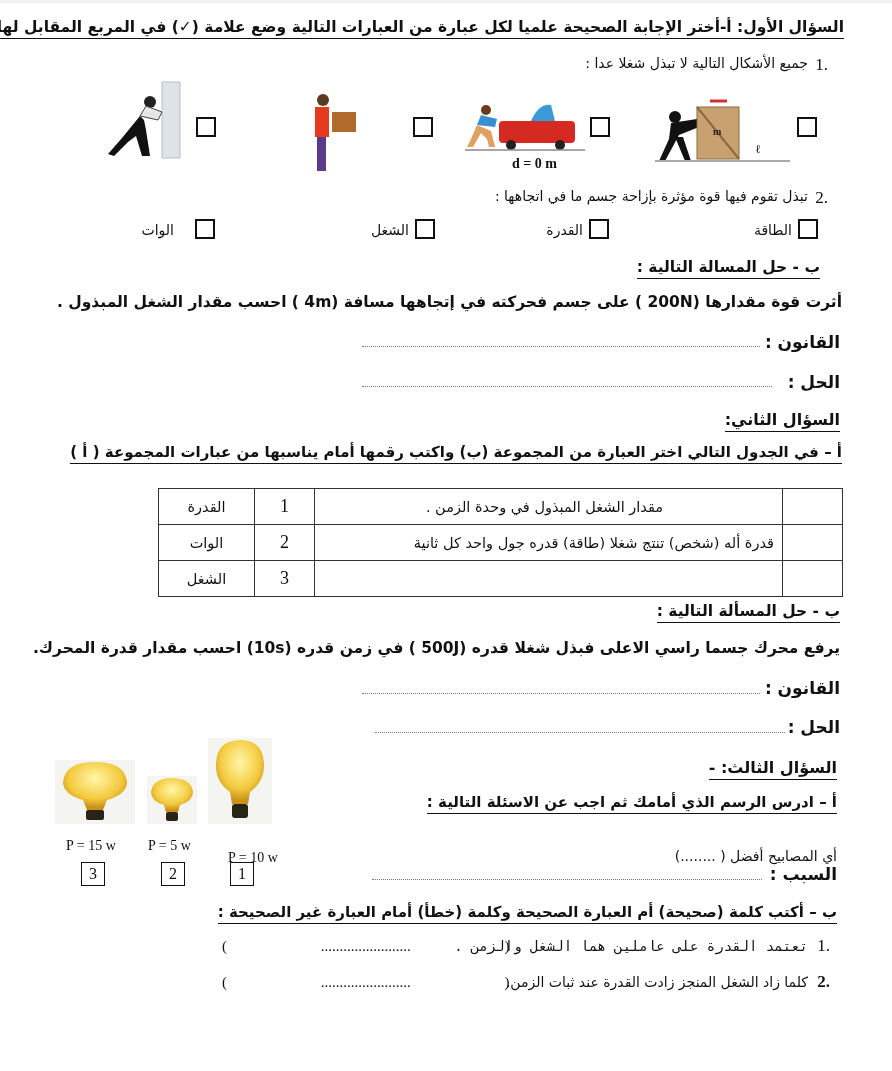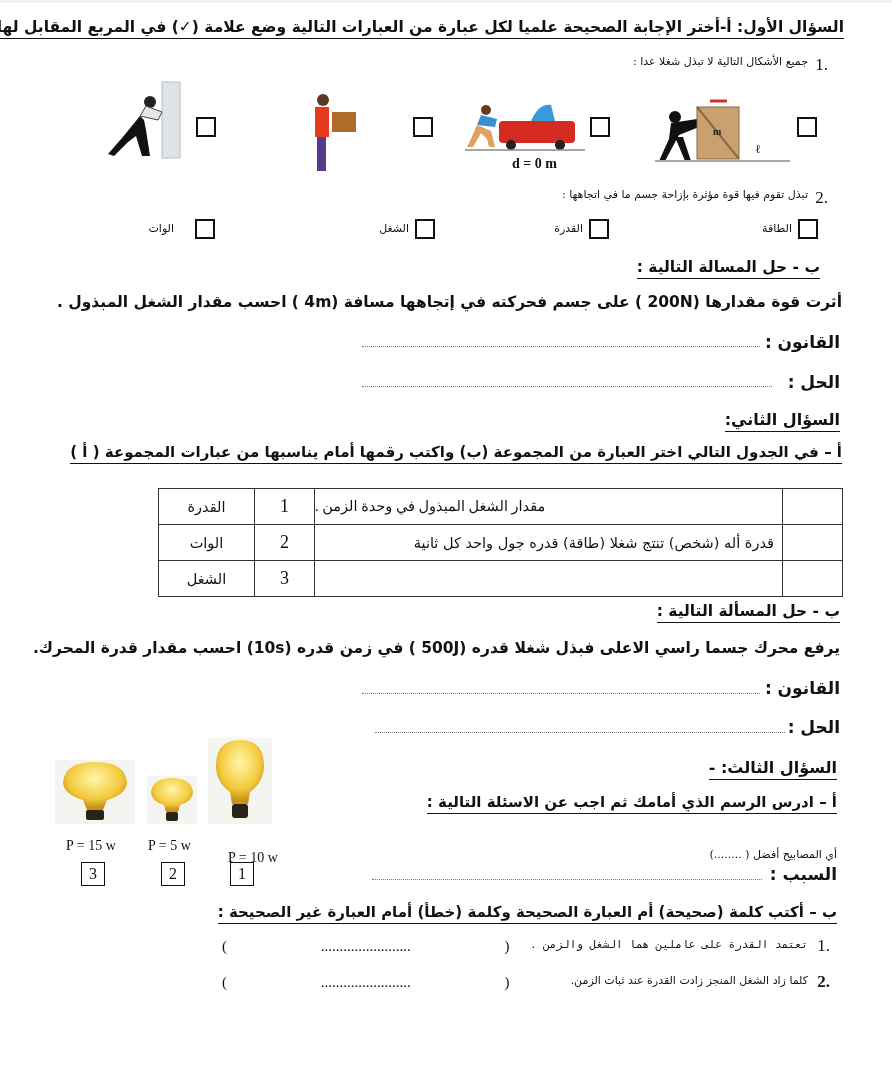--- a/index.html
+++ b/index.html
@@ -2,21 +2,21 @@
 <html><head>
   <meta charset="utf-8">
   <style>
     * { box-sizing: border-box; margin: 0; padding: 0; }
     html, body { width: 892px; height: 1071px; background: #ffffff; overflow: hidden; }
     body { font-family: "DejaVu Sans", "Liberation Sans", sans-serif; color: #111; position: relative; }
     .abs { position: absolute; }
     .rtl { direction: rtl; unicode-bidi: plaintext; }
     .heading { font-weight: bold; font-size: 15.5px; white-space: nowrap; }
     .ul { border-bottom: 1.5px solid #111; padding-bottom: 2px; }
-    .text { font-size: 11px; white-space: nowrap; }
+    .text { font-size: 14px; white-space: nowrap; }
     .bold { font-weight: bold; }
     .dotline { border-bottom: 1.5px dotted #777; height: 2px; }
     .box { width: 20px; height: 20px; border: 2px solid #111; background: #fff; }
     .numbox { width: 24px; height: 24px; border: 1.5px solid #111; font-family: "Liberation Serif", serif; font-size: 16px; text-align: center; line-height: 21px; }
     .serif { font-family: "Liberation Serif", serif; }
     table.match { border-collapse: collapse; position: absolute; left: 158px; top: 488px; width: 685px; }
     table.match td { border: 1.5px solid #333; height: 36px; font-size: 14.5px; }
     .topline { position: absolute; left: 0; top: 0; width: 892px; height: 3px; background: #f0f0f0; }
     svg { display: block; }
   </style>
@@ -100,21 +100,21 @@
 <div class="abs dotline" style="left:362px; top:385px; width:410px;"></div>
 
 <div class="abs heading ul rtl" style="right:52px; top:410px; font-size:16px;">السؤال الثاني:</div>
 <div class="abs heading ul rtl" style="right:50px; top:443px; font-size:15px;">أ – في الجدول التالي اختر العبارة من المجموعة (ب) واكتب رقمها أمام يناسبها من عبارات المجموعة ( أ )</div>
 
 <table class="match">
   <tbody>
     <tr>
       <td style="width:96px; text-align:center;" class="rtl">القدرة</td>
       <td style="width:60px; text-align:center; font-family:'Liberation Serif',serif; font-size:18px;">1</td>
-      <td style="padding-right:8px; text-align:left;font-family:Liberation Serif, serif;" class="rtl">مقدار الشغل المبذول في وحدة الزمن .</td>
+      <td style="padding-right:8px; text-align:center;" class="rtl">مقدار الشغل المبذول في وحدة الزمن .</td>
       <td style="width:60px;"></td>
     </tr>
     <tr>
       <td style="text-align:center;" class="rtl">الوات</td>
       <td style="text-align:center; font-family:'Liberation Serif',serif; font-size:18px;">2</td>
       <td style="padding-right:8px; " class="rtl">قدرة أله (شخص) تنتج شغلا (طاقة) قدره جول واحد كل ثانية</td>
       <td></td>
     </tr>
     <tr>
       <td style="text-align:center;" class="rtl">الشغل</td>

